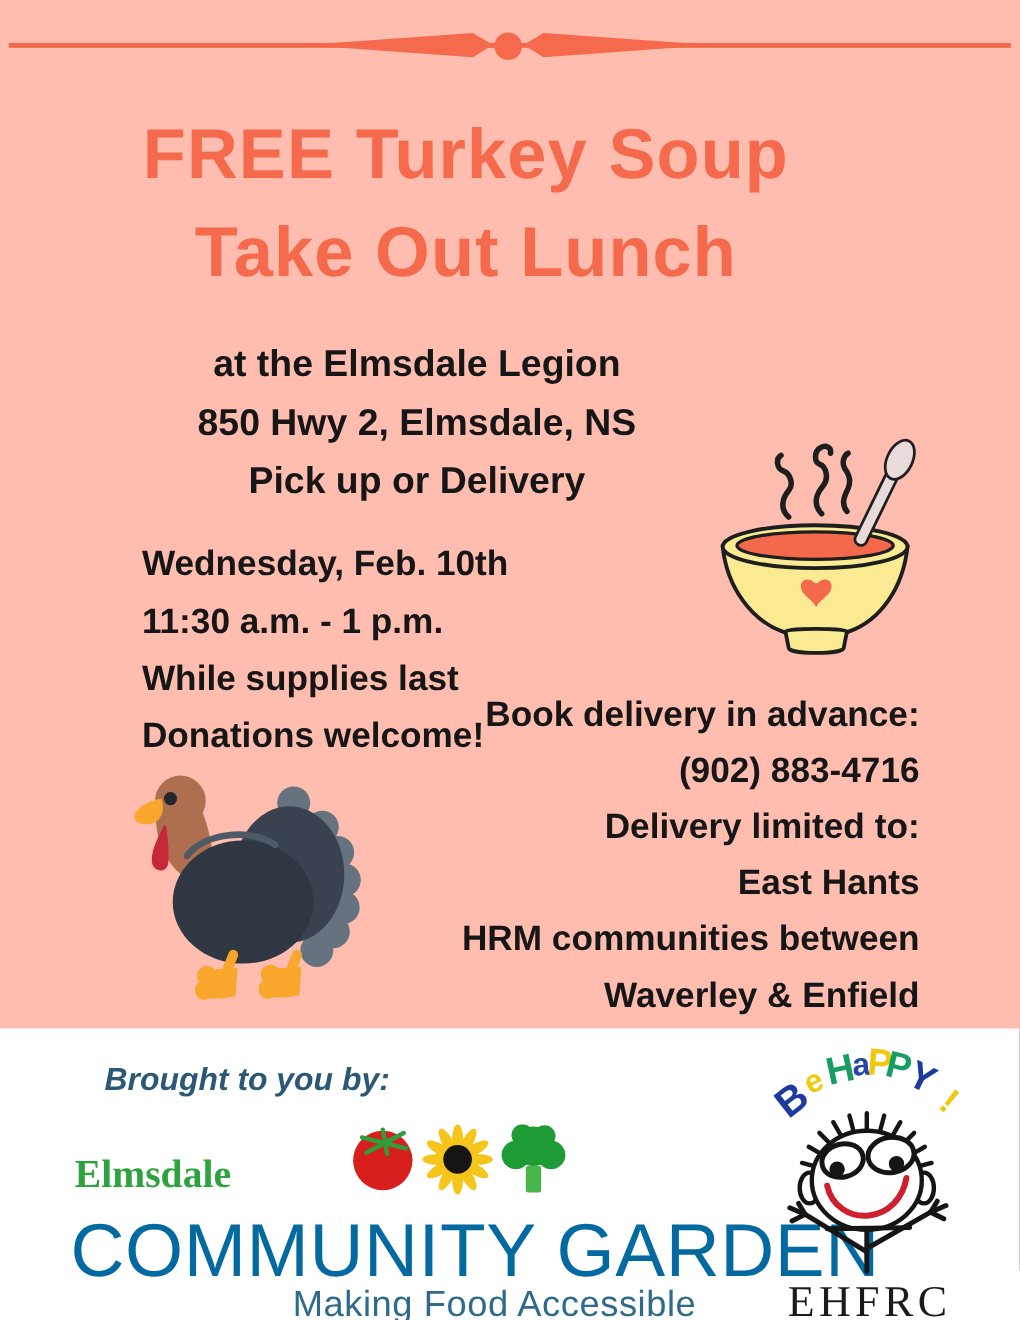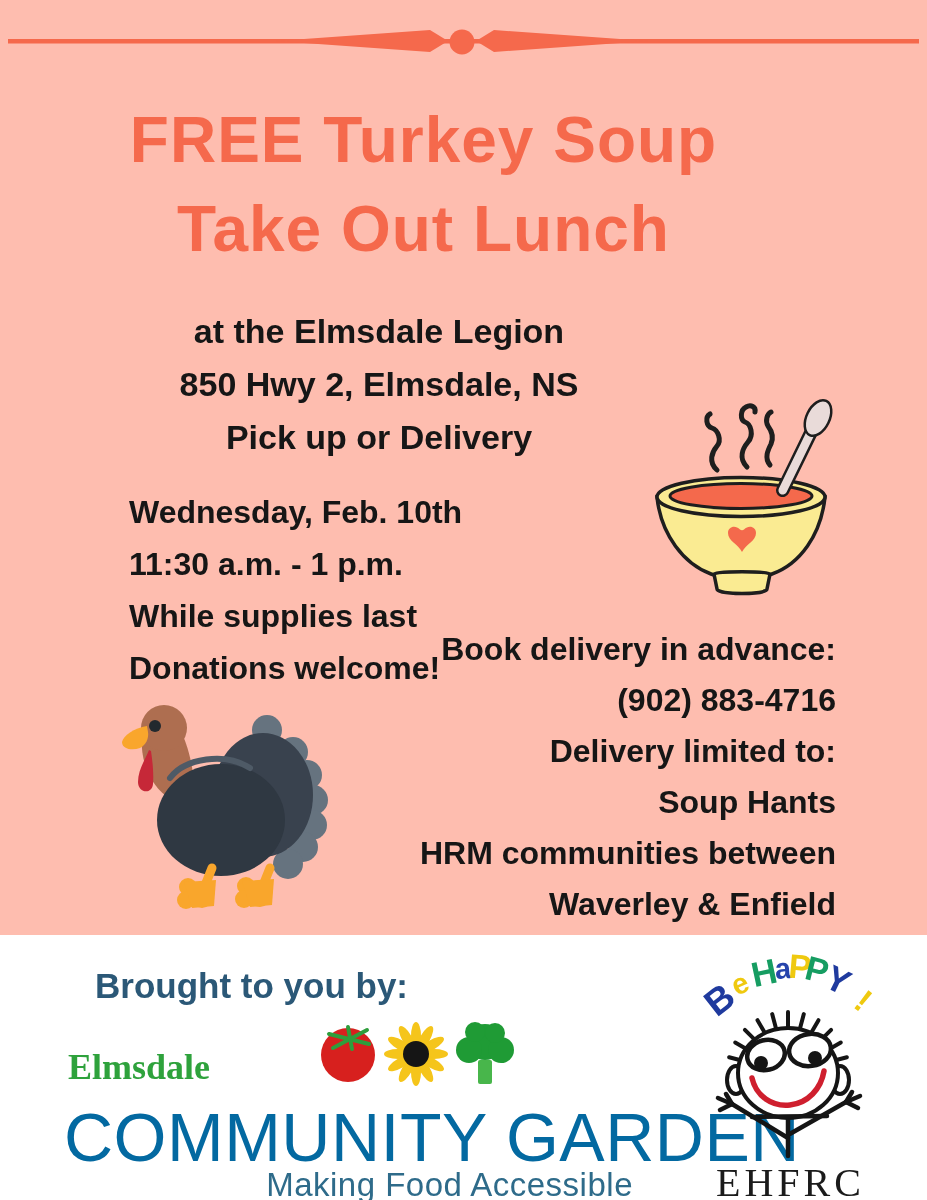--- a/index.html
+++ b/index.html
@@ -20,21 +20,21 @@
 
   .schedule{position:absolute;left:93px;top:486px;text-align:left;
     color:#161616;font-size:32px;font-weight:700;line-height:52px;margin-left:36px;}
 
   .delivery{position:absolute;right:91px;top:624px;text-align:right;
     color:#161616;font-size:32px;font-weight:700;line-height:51px;margin-left:16px;}
 
   .soup-svg{position:absolute;left:648px;top:372px;}
   .turkey-svg{position:absolute;left:100px;top:690px;}
 
-  .brought{position:absolute;left:95px;top:966px;color:#2B5877;font-size:35px;font-weight:700;}
+  .brought{position:absolute;left:95px;top:966px;color:#2B5877;font-size:29px;font-weight:700;font-style:italic;}
   .garden-town{position:absolute;left:68px;top:1046px;color:#2EA23C;font-size:36px;font-weight:700;font-family:Liberation Serif, serif;}
   .veggies-svg{position:absolute;left:313px;top:1022px;}
   .garden-name{position:absolute;left:64px;top:1098px;color:#0369a1;font-size:68px;font-weight:400;
     letter-spacing:0.5px;white-space:nowrap;}
   .garden-tagline{position:absolute;right:294px;top:1166px;color:#2E6B8A;font-size:33px;font-weight:400;
     white-space:nowrap;letter-spacing:0.5px;}
 
   .behappy{position:absolute;left:688px;top:946px;width:210px;height:80px;}
   .behappy span{position:absolute;font-weight:700;transform:translate(-50%,-50%) rotate(var(--r));white-space:pre;}
   .bh0{left:32px;top:54px;font-size:37px;--r:-38deg;}
@@ -98,21 +98,21 @@
     <div>Wednesday, Feb. 10th</div>
     <div>11:30 a.m. - 1 p.m.</div>
     <div>While supplies last</div>
     <div>Donations welcome!</div>
   </div>
 
   <div class="delivery">
     <div>Book delivery in advance:</div>
     <div>(902) 883-4716</div>
     <div>Delivery limited to:</div>
-    <div>Soup Hants</div>
+    <div>East Hants</div>
     <div>HRM communities between</div>
     <div>Waverley &amp; Enfield</div>
   </div>
 
   <svg class="turkey-svg" width="260" height="230" viewBox="0 0 260 230">
     <g fill="#66737F">
       <circle cx="167" cy="40" r="15"></circle>
         <circle cx="193" cy="62" r="15"></circle>
       <circle cx="207" cy="85" r="15"></circle>
         <circle cx="213" cy="110" r="15"></circle>

